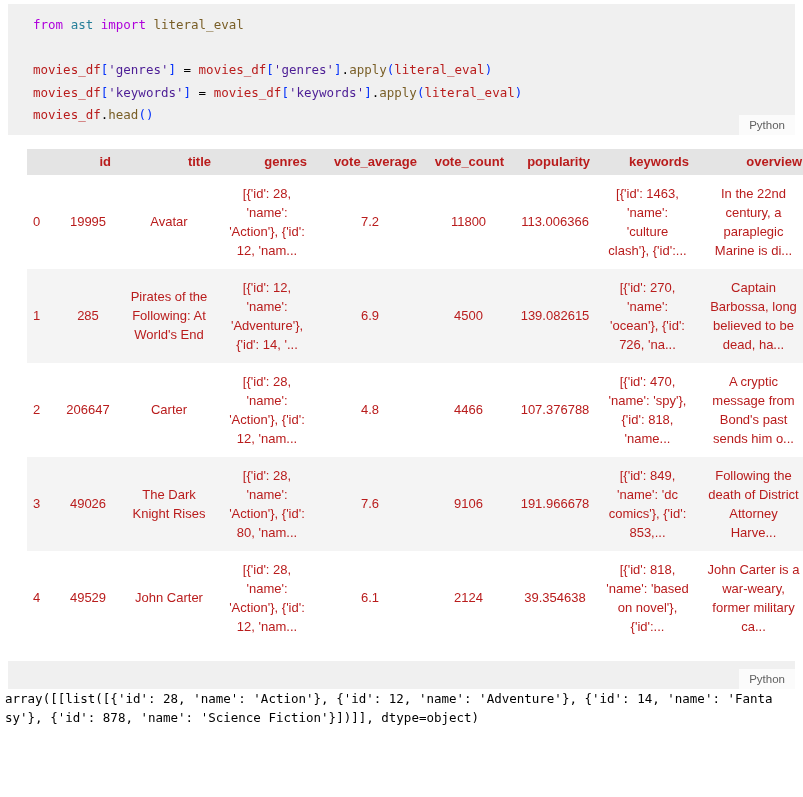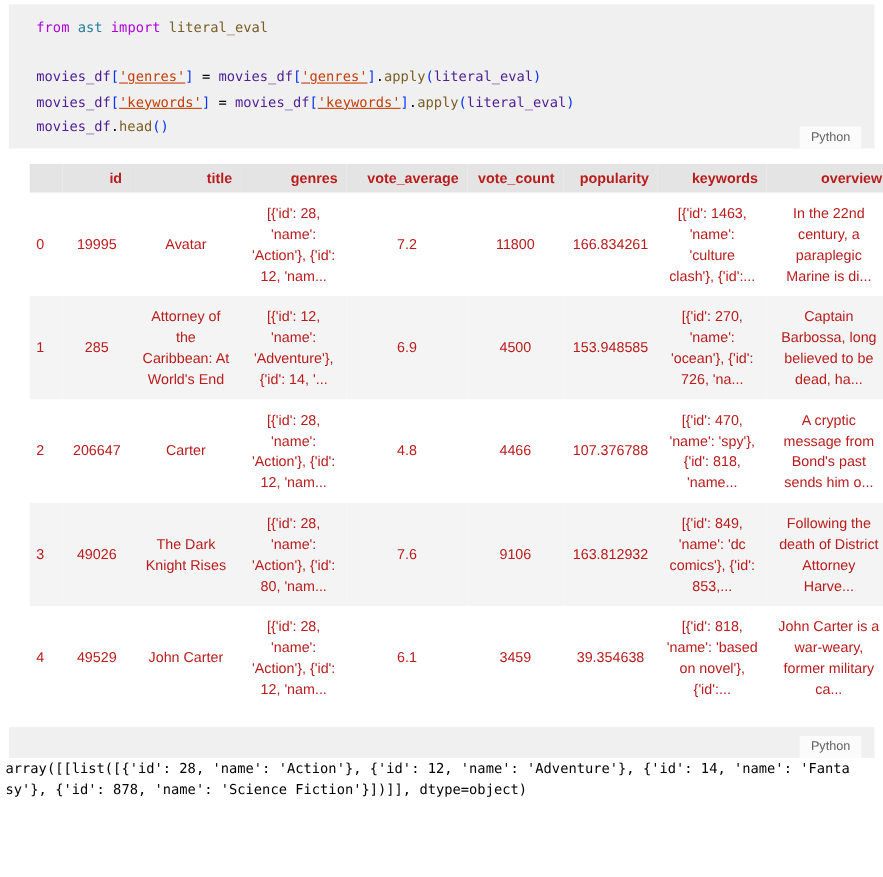--- a/index.html
+++ b/index.html
@@ -14,28 +14,28 @@
     margin:4px 8px 0 8px;
     background:#f0f0f0;
     padding:10px 26px 8px 25px;
     font-family:"DejaVu Sans Mono", monospace;
     font-size:12.5px;
   }
   .code-line { line-height:22.5px; white-space:pre; }
   .tk-kw  { color:#AF00DB; }
   .tk-mod { color:#267F99; }
   .tk-fn  { color:#795E26; }
-  .tk-var { color:#4c1d95; }
-  .tk-str { color:#c2410c;text-decoration:underline; }
+  .tk-var { color:#b91c1c; }
+  .tk-str { color:#4c1d95; }
   .tk-b1  { color:#0431FA; }
   .tk-b2  { color:#881798; }
   .tk-num { color:#098658; }
   .tk-pl  { color:#000000; }
   .lang-chip {
-    position:absolute; right:12px; bottom:0;
+    position:absolute; right:0; bottom:0;
     background:#fbfbfb;
     color:#616161;
     font-family:"Liberation Sans", sans-serif;
     font-size:11.5px;
     padding:4px 10px;
   }
   .table-wrap { margin:14px 9px 0 10px; }
   table.dataframe {
     border-collapse:collapse;
     table-layout:fixed;
@@ -114,32 +114,32 @@
         </tr>
     </thead>
     <tbody id="df-body">
         <tr>
           <td>0</td>
           <td>19995</td>
           <td>Avatar</td>
           <td>[{'id': 28, 'name': 'Action'}, {'id': 12, 'nam...</td>
           <td>7.2</td>
           <td>11800</td>
-          <td>166.834261</td>
+          <td>113.006366</td>
           <td>[{'id': 1463, 'name': 'culture clash'}, {'id':...</td>
           <td>In the 22nd century, a paraplegic Marine is di...</td>
         </tr>
         <tr>
           <td>1</td>
           <td>285</td>
-          <td>Attorney of the Caribbean: At World's End</td>
+          <td>Pirates of the Following: At World's End</td>
           <td>[{'id': 12, 'name': 'Adventure'}, {'id': 14, '...</td>
           <td>6.9</td>
           <td>4500</td>
-          <td>153.948585</td>
+          <td>139.082615</td>
           <td>[{'id': 270, 'name': 'ocean'}, {'id': 726, 'na...</td>
           <td>Captain Barbossa, long believed to be dead, ha...</td>
         </tr>
         <tr>
           <td>2</td>
           <td>206647</td>
           <td>Carter</td>
           <td>[{'id': 28, 'name': 'Action'}, {'id': 12, 'nam...</td>
           <td>4.8</td>
           <td>4466</td>
@@ -147,31 +147,31 @@
           <td>[{'id': 470, 'name': 'spy'}, {'id': 818, 'name...</td>
           <td>A cryptic message from Bond's past sends him o...</td>
         </tr>
         <tr>
           <td>3</td>
           <td>49026</td>
           <td>The Dark Knight Rises</td>
           <td>[{'id': 28, 'name': 'Action'}, {'id': 80, 'nam...</td>
           <td>7.6</td>
           <td>9106</td>
-          <td>163.812932</td>
+          <td>191.966678</td>
           <td>[{'id': 849, 'name': 'dc comics'}, {'id': 853,...</td>
           <td>Following the death of District Attorney Harve...</td>
         </tr>
         <tr>
           <td>4</td>
           <td>49529</td>
           <td>John Carter</td>
           <td>[{'id': 28, 'name': 'Action'}, {'id': 12, 'nam...</td>
           <td>6.1</td>
-          <td>3459</td>
+          <td>2124</td>
           <td>39.354638</td>
           <td>[{'id': 818, 'name': 'based on novel'}, {'id':...</td>
           <td>John Carter is a war-weary, former military ca...</td>
         </tr>
       </tbody>
   </table>
 </div>
 
 <div class="code-cell cell2">
   <div class="lang-chip">Python</div>

